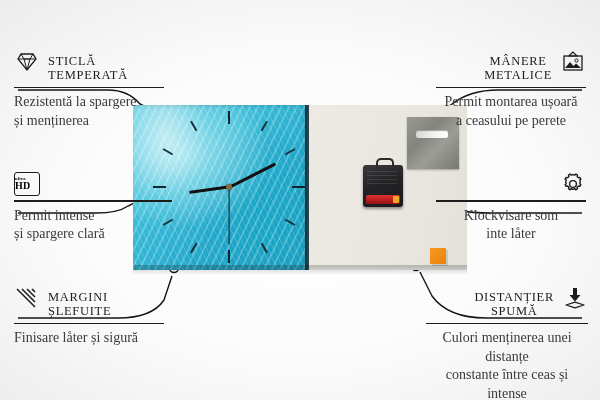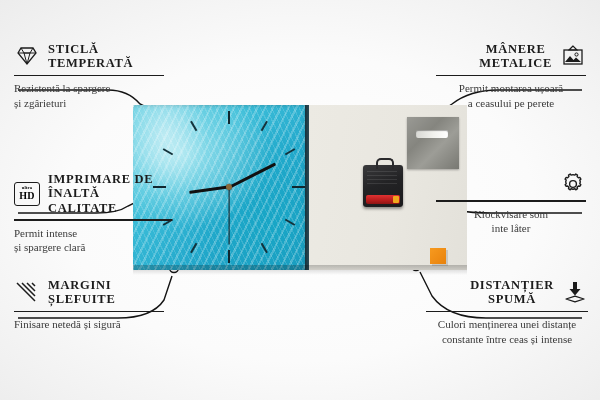--- a/index.html
+++ b/index.html
@@ -87,29 +87,29 @@
     background:repeating-linear-gradient(180deg,rgba(255,255,255,.10) 0 1px,rgba(255,255,255,0) 1px 4px);}
   .foam{
     position:absolute;left:121px;top:143px;width:16px;height:16px;
     background:linear-gradient(135deg,#f79a1f,#e8820c);
     box-shadow:2px 2px 0 rgba(0,0,0,.12);
   }
   
   .callout{position:absolute;}
   .callout .head{display:flex;align-items:center;gap:8px;}
   .callout.right .head{justify-content:flex-end;}
-  .title{font-size:12.5px;font-weight:bold;letter-spacing:.7px;color:#1c1c1c;line-height:1.15;text-transform:uppercase;}
+  .title{font-size:12.5px;font-weight:normal;letter-spacing:.7px;color:#1c1c1c;line-height:1.15;text-transform:uppercase;margin-top:12px;}
   .rule{height:1.5px;background:#1c1c1c;margin:4px 0 5px;}
-  .desc{font-size:11px;color:#3a3a3a;line-height:1.32;}
+  .desc{font-size:14px;color:#3a3a3a;line-height:1.32;}
   .callout.right .title,.callout.right .desc{text-align:center;}
   .ico{width:26px;height:24px;flex:0 0 26px;display:flex;align-items:center;justify-content:center;}
   .ico svg{display:block;}
   .hdbadge{
     width:26px;height:22px;border:1.4px solid #1c1c1c;border-radius:3px;
-    display:flex;flex-direction:column;align-items:center;justify-content:center;line-height:1;
+    display:flex;flex-direction:column;justify-content:center;line-height:1;
   }
   .hdbadge .u{font-size:4.6px;font-weight:bold;letter-spacing:.2px;}
   .hdbadge .h{font-size:10px;font-weight:bold;letter-spacing:.3px;}
   .leader{position:absolute;left:0;top:0;width:600px;height:400px;pointer-events:none;}
   .leader path{fill:none;stroke:#141414;stroke-width:1.4;}
   .leader circle{fill:#ffffff;stroke:#141414;stroke-width:1.4;}
 </style>
 </head>
 <body>
 
@@ -202,36 +202,32 @@
           </svg>
       </span>
       <span class="title">
         <span>STICLĂ</span><br>
         <span>TEMPERATĂ</span>
       </span>
     </div>
     <div class="rule"></div>
     <div class="desc">
       <span>Rezistentă la spargere</span><br>
-      <span>și zgârieturi</span>
+      <span>și menținerea</span>
     </div>
   </div>
 
   <div class="callout left" style="left:14px;top:172px;width:158px;">
     <div class="head">
       <span class="ico">
         <span class="hdbadge">
           <span class="u">ultra</span>
           <span class="h">HD</span>
         </span>
       </span>
-      <span class="title">
-        <span>IMPRIMARE DE</span><br>
-        <span>ÎNALTĂ CALITATE</span>
-      </span>
     </div>
     <div class="rule"></div>
     <div class="desc">
       <span>Permit intense</span><br>
       <span>și spargere clară</span>
     </div>
   </div>
 
   <div class="callout left" style="left:14px;top:278px;width:150px;">
     <div class="head">
@@ -240,21 +236,21 @@
             <path d="M2 2 L20 20 M7 2 L20 15 M12 2 L20 10 M17 2 L20 5" stroke="#1c1c1c" stroke-width="1.5" fill="none"></path>
           </svg>
       </span>
       <span class="title">
         <span>MARGINI</span><br>
         <span>ȘLEFUITE</span>
       </span>
     </div>
     <div class="rule"></div>
     <div class="desc">
-      <span>Finisare netedă și sigură</span>
+      <span>Finisare låter și sigură</span>
     </div>
   </div>
 
   <div class="callout right" style="left:436px;top:42px;width:150px;">
     <div class="head">
       <span class="title">
         <span>MÂNERE</span><br>
         <span>METALICE</span>
       </span>
       <span class="ico">

